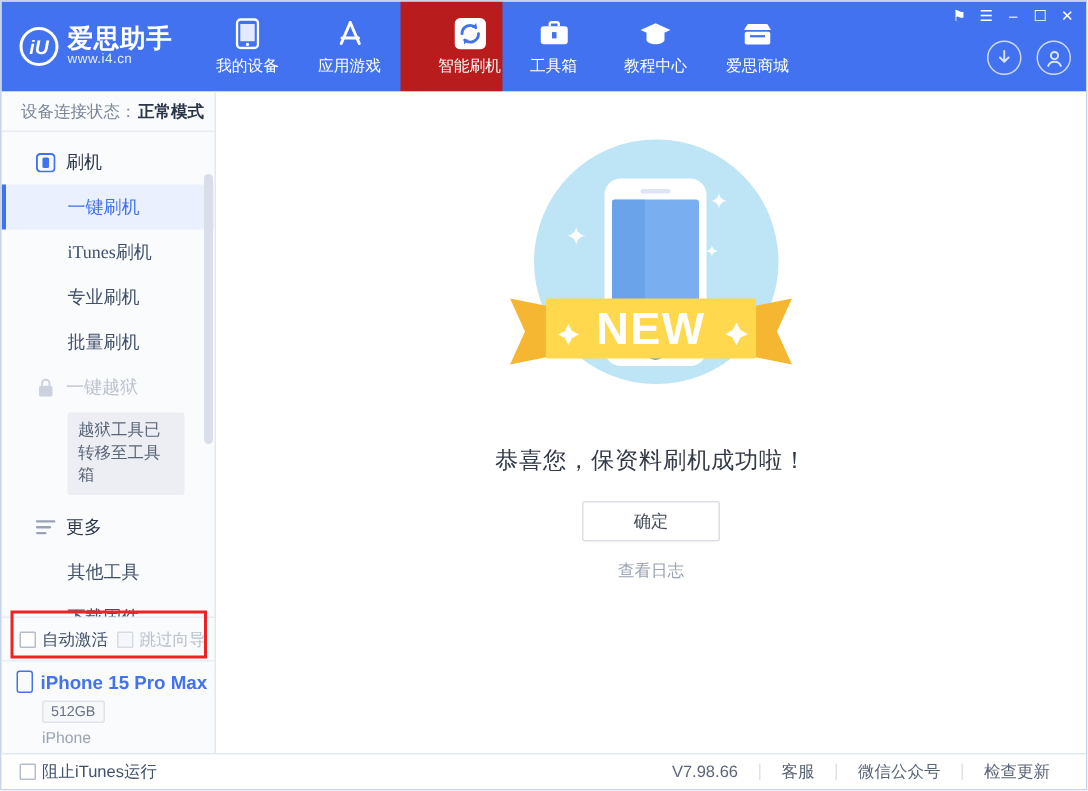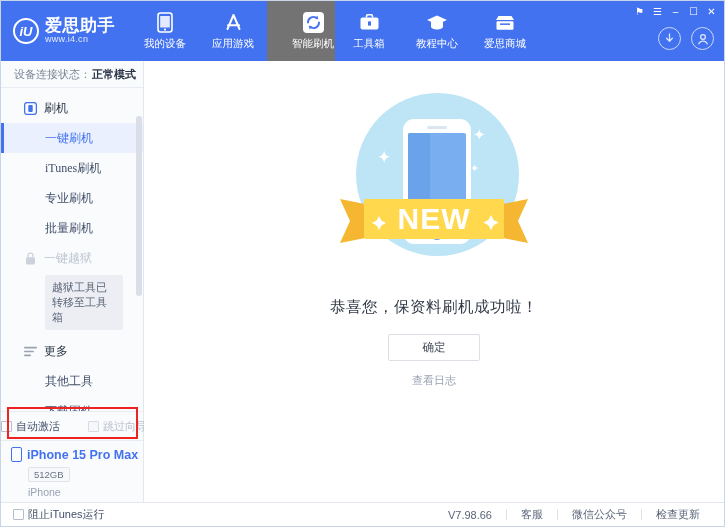--- a/index.html
+++ b/index.html
@@ -82,21 +82,21 @@
     width: 68px;
     height: 60px;
     display: flex;
     flex-direction: column;
     align-items: center;
     justify-content: center;
     cursor: pointer;
     box-sizing: border-box;
   }
   .nav-item.active {
-    background: #737373;
+    background: #b91c1c;
     padding-left: 24px;
   }
   .nav-icon {
     width: 22px;
     height: 22px;
     display: flex;
     align-items: center;
     justify-content: center;
     margin-bottom: 3px;
   }
@@ -245,22 +245,22 @@
     box-sizing: border-box;
   }
 
   .side-bottom {
     border-top: 1px solid #e8ecf3;
   }
   .chk-row {
     height: 28px;
     display: flex;
     align-items: center;
-    padding-left: 0;
-    gap: 28px;
+    padding-left: 12px;
+    gap: 6px;
   }
   .chk {
     display: flex;
     align-items: center;
     font-size: 11px;
     color: #41506a;
     cursor: pointer;
     white-space: nowrap;
   }
   .chk.dim { color: #b9c0cc; cursor: default; }

